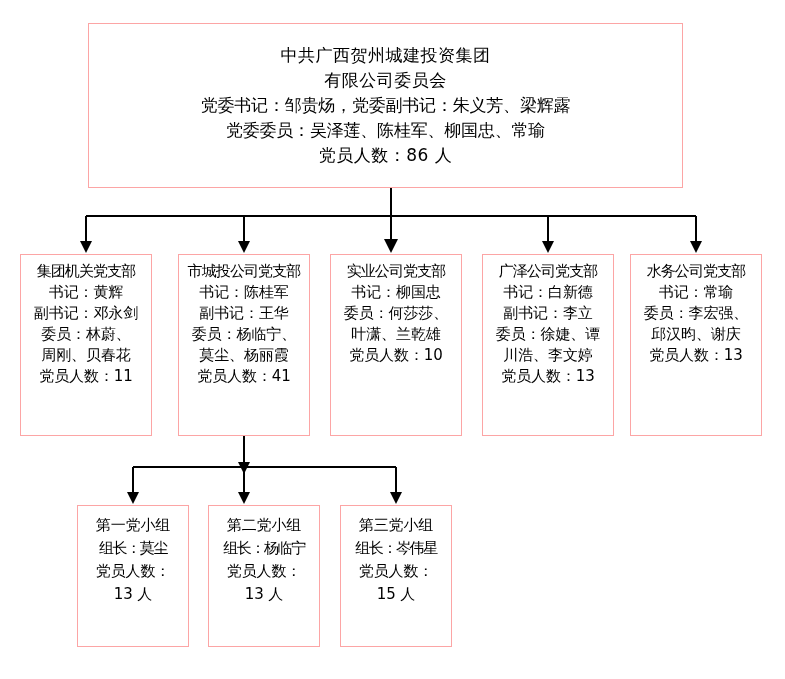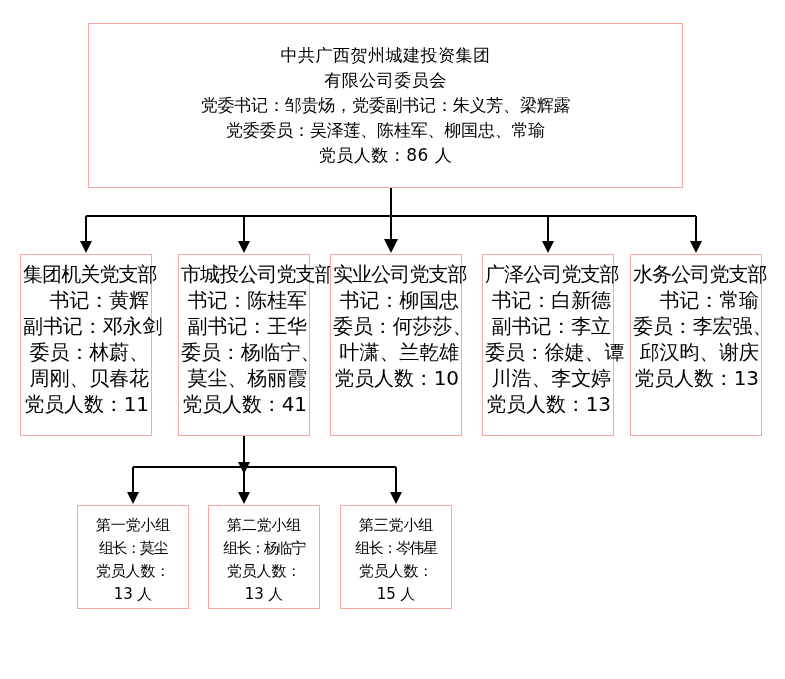--- a/index.html
+++ b/index.html
@@ -64,39 +64,38 @@
 
   
   .branch-node {
     top: 254px;
     width: 132px;
     height: 182px;
     padding: 6px 2px;
     justify-content: flex-start;
   }
   .branch-node .node-line {
-    font-size: 20px;
+    font-size: 15px;
     padding: 3px 0;
     letter-spacing: -0.1px;
-    text-align: right;
   }
   .branch-node .node-line.title {
     letter-spacing: -0.9px;
   }
   #branch-0 { left: 20px; }
   #branch-1 { left: 178px; }
   #branch-2 { left: 330px; }
   #branch-3 { left: 482px; }
   #branch-4 { left: 630px; }
 
   
   .group-node {
     top: 505px;
     width: 112px;
-    height: 104px;
+    height: 142px;
     padding: 8px 2px;
     justify-content: flex-start;
   }
   .group-node .node-line {
     font-size: 15px;
     padding: 4px 0;
     letter-spacing: -0.1px;
   }
   .group-node .node-line.leader {
     letter-spacing: -1.4px;

